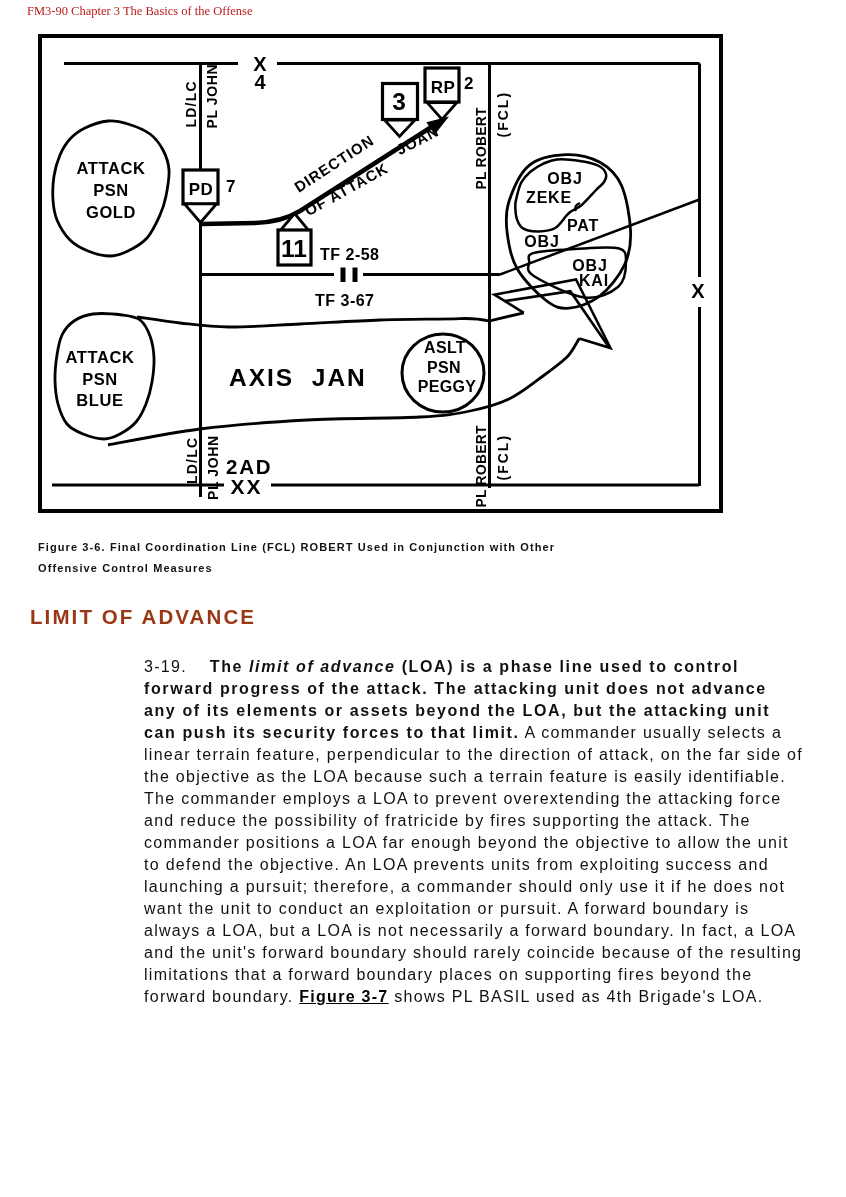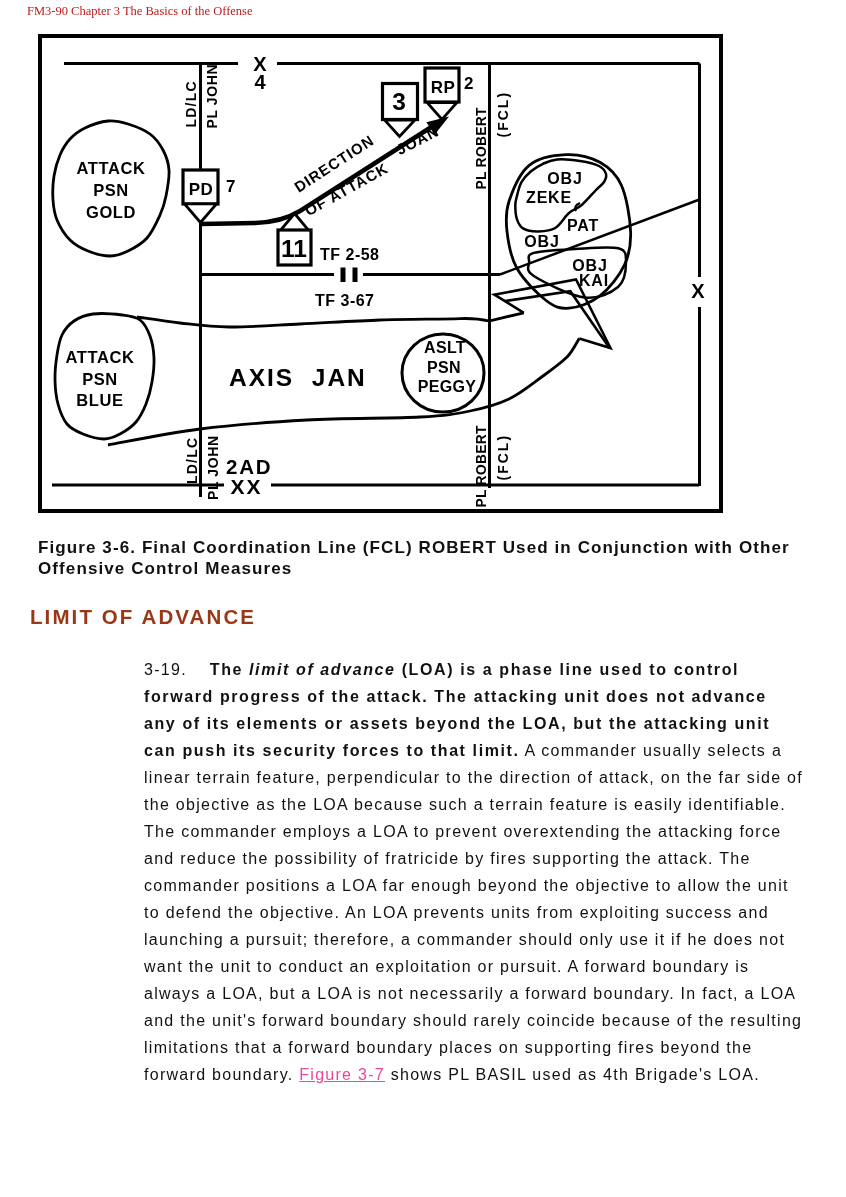--- a/index.html
+++ b/index.html
@@ -1,22 +1,22 @@
 <!DOCTYPE html>
 <html><head>
 <meta charset="utf-8">
 <style>
 html,body{margin:0;padding:0;background:#fff;}
 body{width:846px;height:1197px;position:relative;font-family:"Liberation Sans",sans-serif;}
 .hdr{position:absolute;left:27px;top:4px;font-family:"Liberation Serif",serif;font-size:12.5px;color:#b91c1c;}
-.cap{position:absolute;left:38px;top:537px;width:800px;font-weight:bold;font-size:17px;letter-spacing:1.1px;line-height:21px;color:#111;}
+.cap{position:absolute;left:38px;top:537px;width:800px;font-weight:bold;font-size:11px;letter-spacing:1.1px;line-height:21px;color:#111;}
 .h2r{position:absolute;left:30px;top:605px;font-weight:bold;font-size:20.5px;letter-spacing:2.1px;color:#993815;}
-.par{position:absolute;left:144px;top:656px;width:690px;font-size:16px;letter-spacing:1.28px;line-height:27px;color:#111;}
+.par{position:absolute;left:144px;top:656px;width:690px;font-size:16px;letter-spacing:1.28px;line-height:22px;color:#111;}
 .par b{letter-spacing:1.6px;}
-a.lnk{color:#ec4899;text-decoration:underline;}
+a.lnk{color:#000000;text-decoration:underline;font-weight:bold;}
 svg text{font-family:"Liberation Sans",sans-serif;font-weight:bold;fill:#000;}
 </style>
 </head>
 <body>
 
 <div class="hdr">FM3-90 Chapter 3 The Basics of the Offense</div>
 
 <svg width="846" height="530" style="position:absolute;left:0;top:0" fill="none" stroke="none">
 <g stroke="#000" stroke-width="3" fill="none">
 

